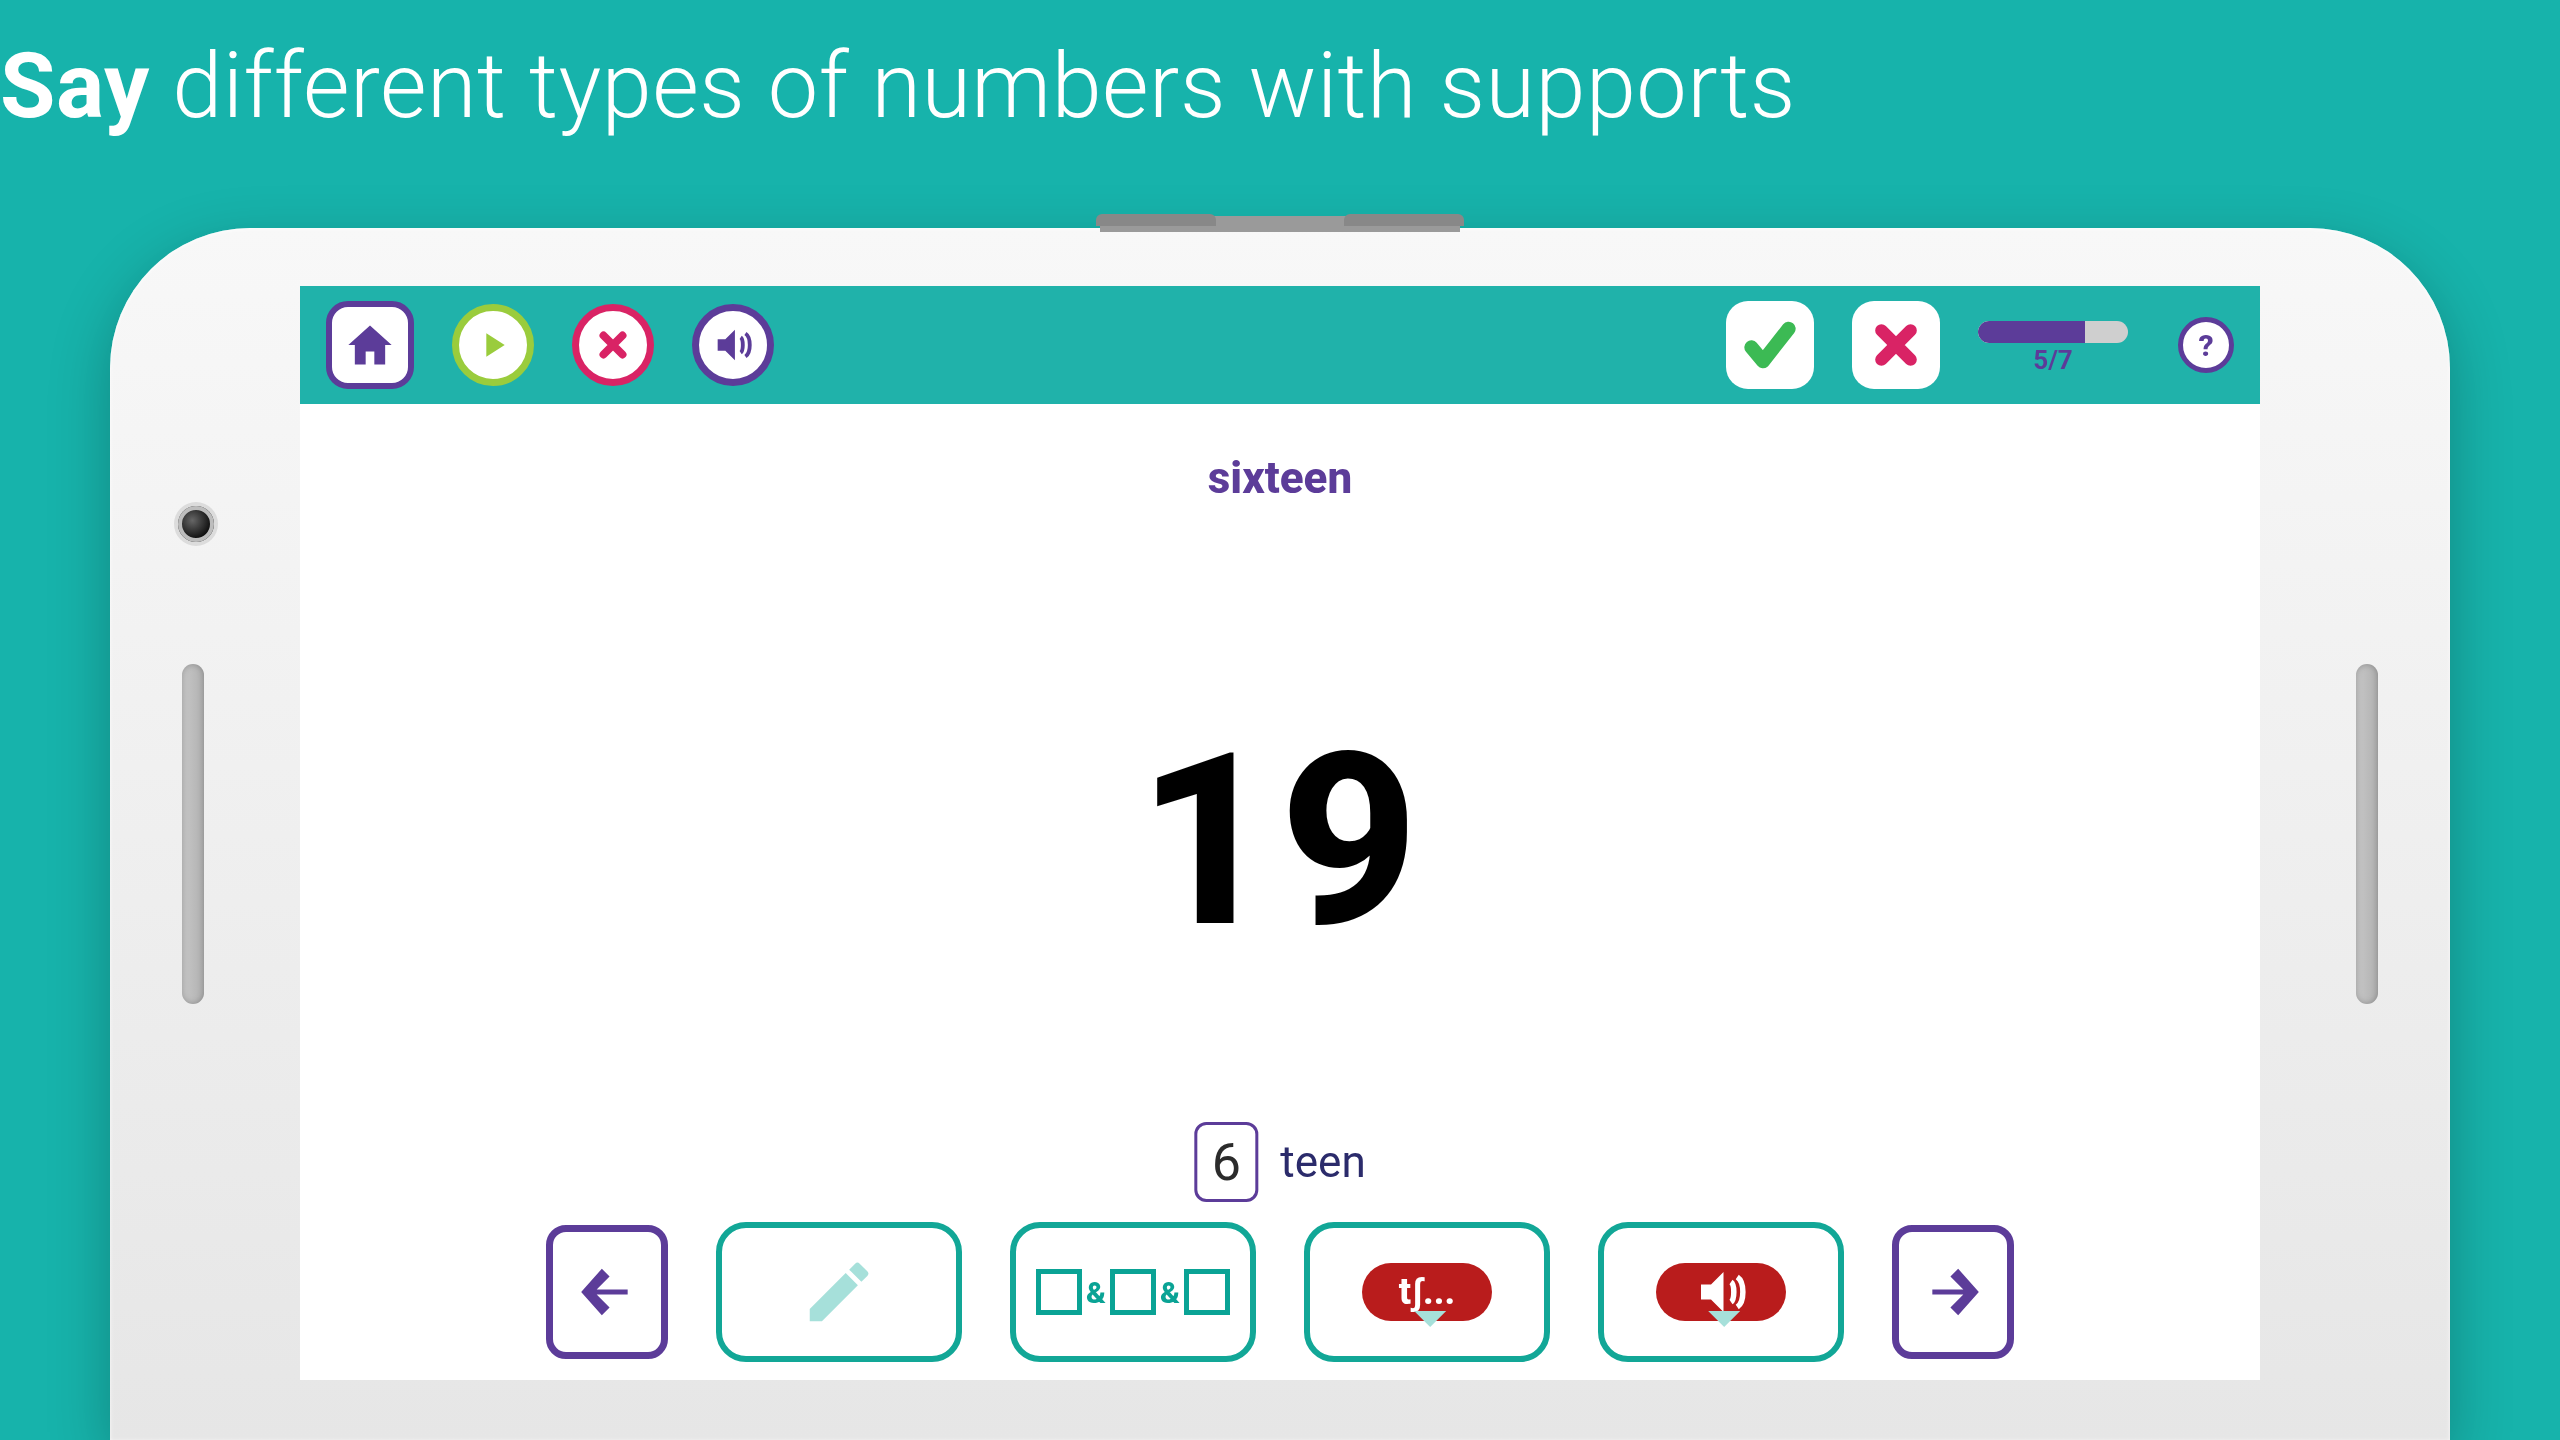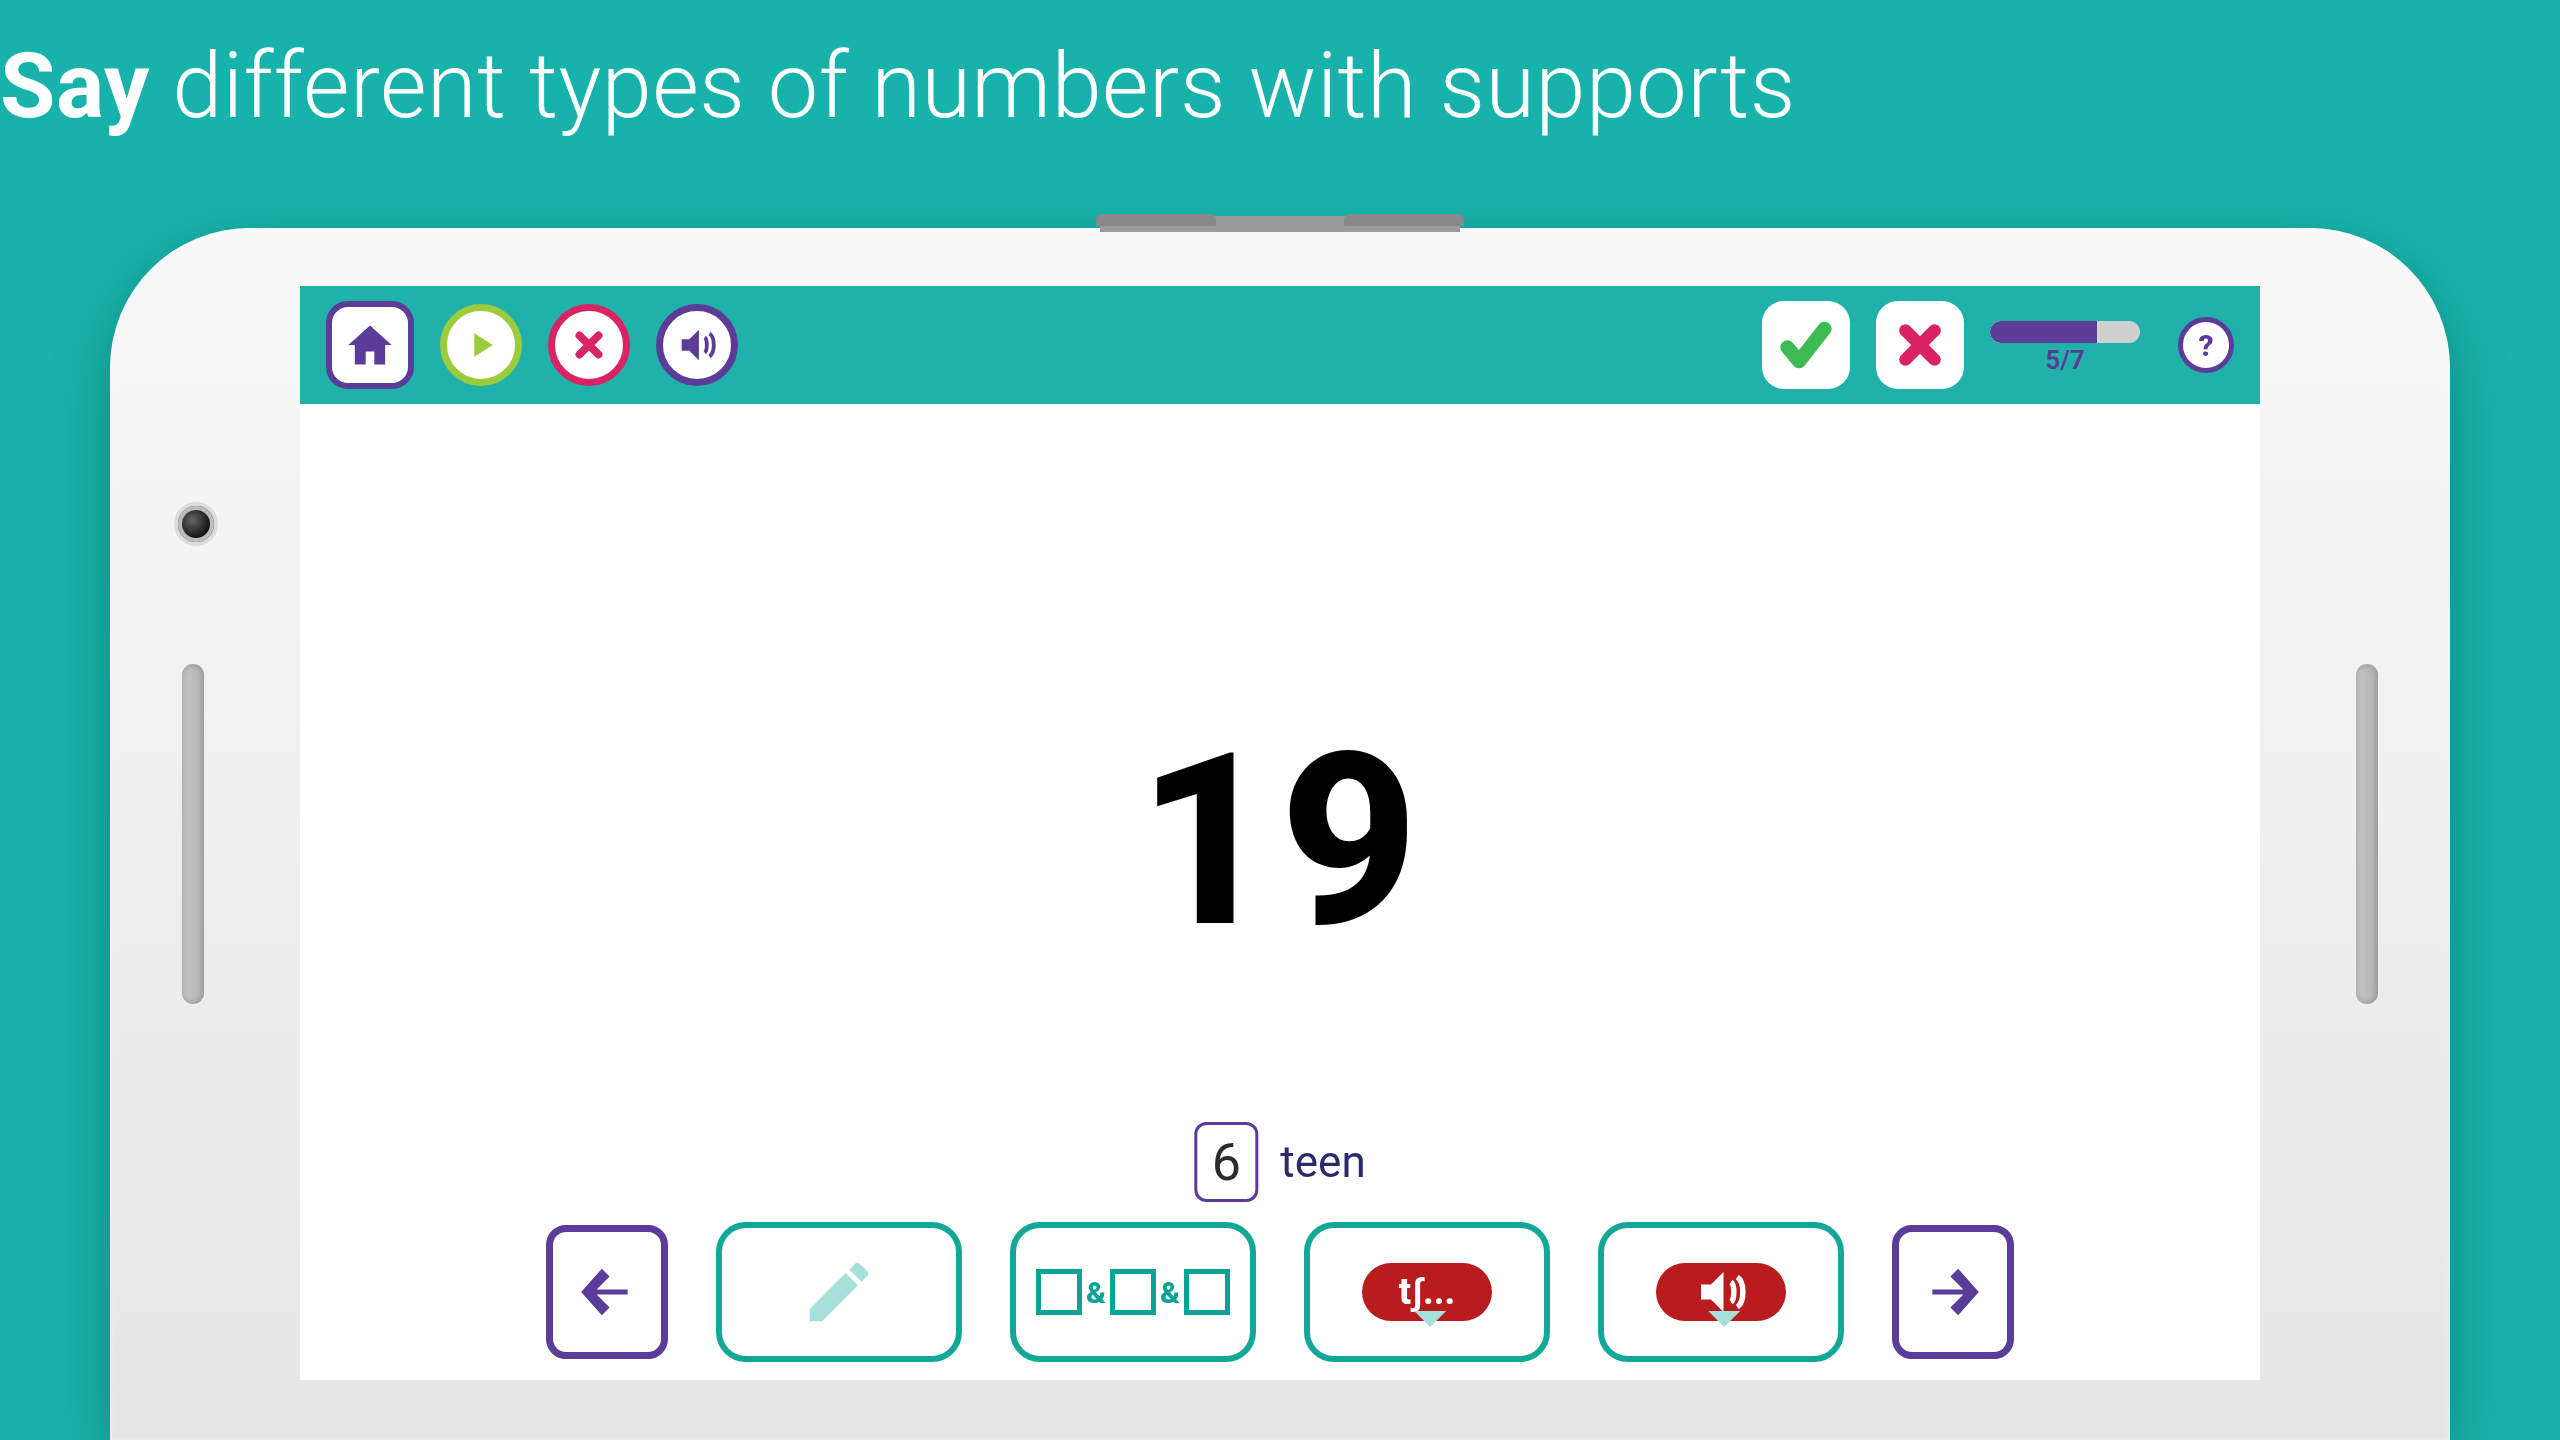--- a/index.html
+++ b/index.html
@@ -85,21 +85,21 @@
   }
 
   
   .topbar {
     position: relative;
     height: 118px;
     background: #20b2aa;
     display: flex;
     align-items: center;
     padding: 0 26px;
-    gap: 26px;
+    gap: 38px;
   }
   .spacer { flex: 1 1 auto; }
 
   .icon-btn {
     width: 88px; height: 88px;
     border-radius: 22px;
     display: flex; align-items: center; justify-content: center;
     box-sizing: border-box;
     cursor: pointer;
     user-select: none;
@@ -301,20 +301,21 @@
         </div>
         <div class="progress-label">5/7</div>
       </div>
 
       <div class="help-btn">
         <span>?</span>
       </div>
     </div>
 
     <div class="content">
+      <div class="word">sixteen</div>
       <div class="big-number">19</div>
 
       <div class="breakdown">
         <div class="bd-box">
           <span>6</span>
         </div>
         <div class="bd-text">teen</div>
       </div>
 
       <div class="bottombar">

